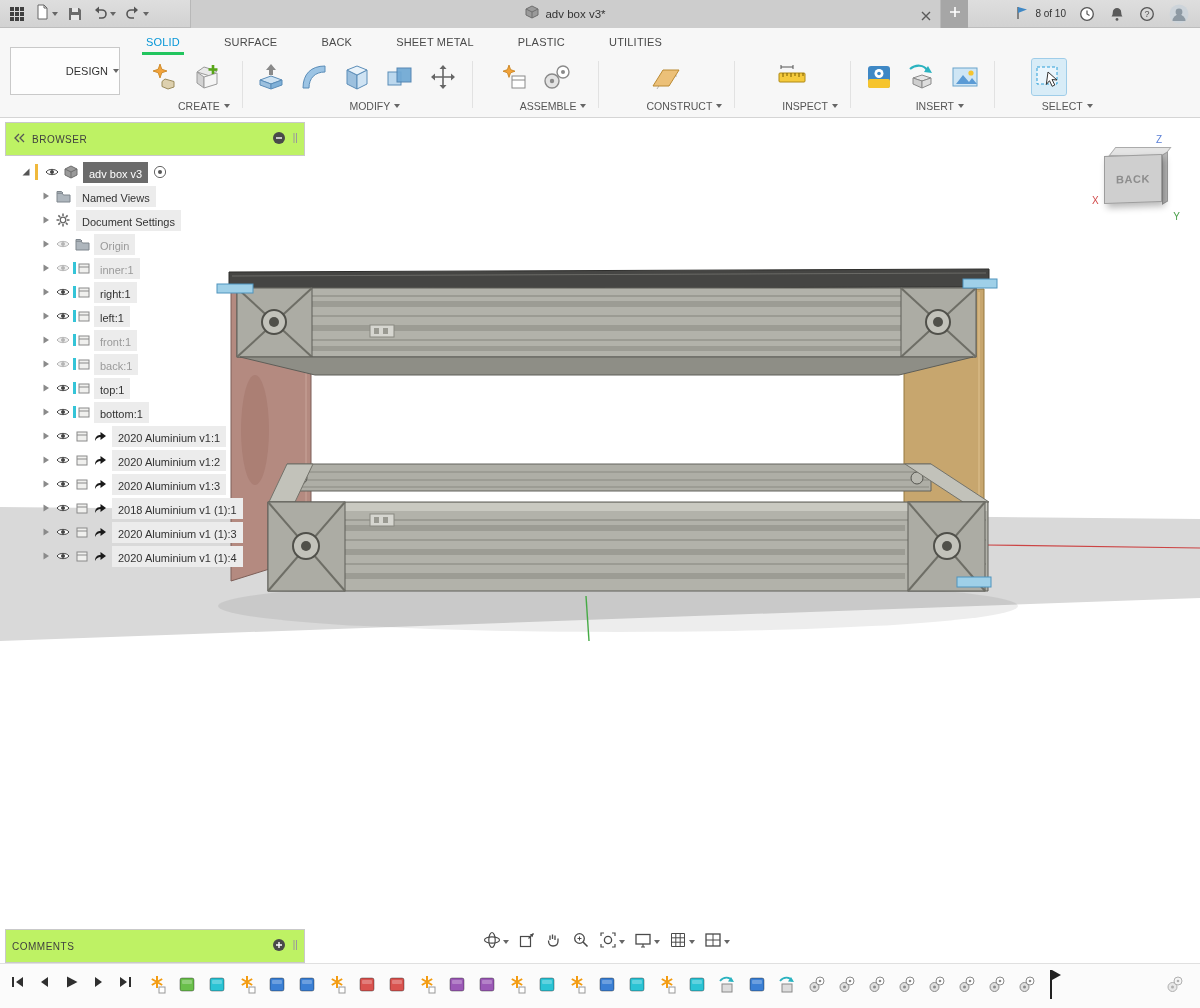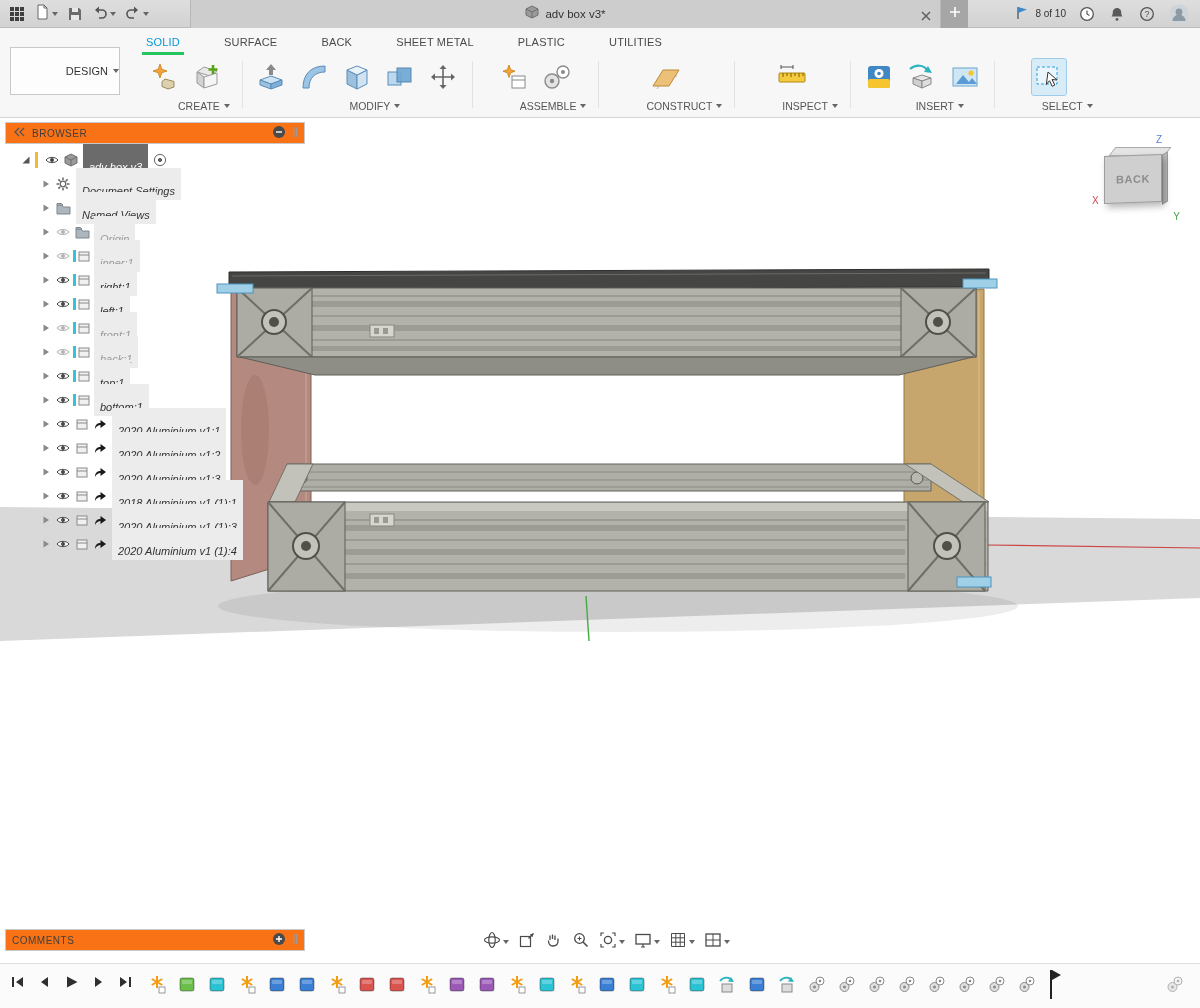--- a/index.html
+++ b/index.html
@@ -40,32 +40,32 @@
   .ribbon { position:absolute; left:130px; top:29px; display:flex; align-items:stretch; }
   .rgroup { display:flex; flex-direction:column; align-items:center; padding:0 12px; position:relative; }
   .rgroup + .rgroup::before { content:""; position:absolute; left:0; top:4px; bottom:4px; width:1px; background:#e2e2e2; }
   .ricons { display:flex; gap:9px; height:40px; align-items:center; }
   .ricon { width:34px; height:36px; display:flex; align-items:center; justify-content:center; border-radius:2px; }
   .ricon.selected { background:#d8ecf7; outline:1px solid #9fcde9; }
   .rlabel { font-size:10.5px; color:#555; margin-top:3px; display:flex; gap:4px; align-items:center;padding-left:36px; }
 
   
   .browser { position:absolute; left:5px; top:122px; width:300px; z-index:30; }
-  .panel-head { display:flex; align-items:center; height:22px; background:#f97316;
+  .panel-head { display:flex; align-items:center; height:34px; background:#bef264;
     border:1px solid #c9c9c9; font-size:10px; color:#3f3f3f; letter-spacing:.5px; padding:0 6px; gap:6px; }
   .ph-title { flex:1; }
   .b-rows { margin-top:4px; }
   .b-row { height:24px; display:flex; align-items:center; font-size:11px; color:#333; }
   .twisty { width:14px; display:flex; justify-content:center; margin-left:34px; }
   .b-root .twisty { margin-left:14px; }
   .rootbar { width:3px; height:16px; background:#f0b93c; margin:0 4px 0 2px; }
   .eye, .slot { width:20px; display:flex; justify-content:center; align-items:center; }
   .cicon { width:18px; display:flex; justify-content:center; align-items:center; position:relative; }
   .stripe { display:inline-block; width:3px; height:12px; margin-right:1px; }
-  .blabel { background:#ececec; padding:17px 6px 3px; margin-left:3px; white-space:nowrap;font-style:italic; }
+  .blabel { background:#ececec; padding:6px 6px 3px; margin-left:3px; white-space:nowrap; }
   .hiddenrow .blabel { color:#9a9a9a; }
   .b-root .blabel { background:#6b6b6b; color:#fff; }
   .radio { margin-left:5px; display:flex; }
 
   
   .viewcube { position:absolute; left:1096px; top:136px; width:86px; height:84px; z-index:10; }
   .vc-top { position:absolute; left:16px; top:11px; width:56px; height:9px; background:#e4e4e4;
     border:1px solid #ababab; transform:skewX(-38deg); }
   .vc-face { position:absolute; left:8px; top:19px; width:58px; height:48px; background:#cfcfcf;
     border:1px solid #9d9d9d; box-shadow:3px 4px 7px rgba(0,0,0,.28); display:flex; align-items:center;
@@ -515,42 +515,42 @@
           </span>
       </div>
       <div>
           <div class="b-row">
             <span class="twisty">
               <svg width="10" height="10" viewBox="0 0 10 10" xmlns="http://www.w3.org/2000/svg">
                 <path d="M2.5 1.5l5.5 3.5-5.5 3.5z" fill="#8a8a8a"></path>
               </svg>
             </span>
             <span class="slot">
+              <svg width="15" height="13" viewBox="0 0 15 13" xmlns="http://www.w3.org/2000/svg">
+                <path d="M1 3h5l1.5 2H14v7H1z" fill="#aeb6bd" stroke="#7e868d"></path>
+                <path d="M1 3V1.5h4.5L7 3z" fill="#c6cdd3" stroke="#7e868d"></path>
+              </svg>
+            </span>
+            <span class="blabel">Named Views</span>
+          </div>
+          <div class="b-row">
+            <span class="twisty">
+              <svg width="10" height="10" viewBox="0 0 10 10" xmlns="http://www.w3.org/2000/svg">
+                <path d="M2.5 1.5l5.5 3.5-5.5 3.5z" fill="#8a8a8a"></path>
+              </svg>
+            </span>
+            <span class="slot">
               <svg width="14" height="14" viewBox="0 0 14 14" xmlns="http://www.w3.org/2000/svg">
                 <circle cx="7" cy="7" r="2.8" fill="none" stroke="#666" stroke-width="1.3"></circle>
                 <g stroke="#666" stroke-width="1.5">
                   <path d="M7 .5V3M7 11v2.5M.5 7H3M11 7h2.5M2.4 2.4l1.7 1.7M9.9 9.9l1.7 1.7M11.6 2.4L9.9 4.1M4.1 9.9l-1.7 1.7"></path>
                 </g>
               </svg>
             </span>
             <span class="blabel">Document Settings</span>
-          </div>
-          <div class="b-row">
-            <span class="twisty">
-              <svg width="10" height="10" viewBox="0 0 10 10" xmlns="http://www.w3.org/2000/svg">
-                <path d="M2.5 1.5l5.5 3.5-5.5 3.5z" fill="#8a8a8a"></path>
-              </svg>
-            </span>
-            <span class="slot">
-              <svg width="15" height="13" viewBox="0 0 15 13" xmlns="http://www.w3.org/2000/svg">
-                <path d="M1 3h5l1.5 2H14v7H1z" fill="#aeb6bd" stroke="#7e868d"></path>
-                <path d="M1 3V1.5h4.5L7 3z" fill="#c6cdd3" stroke="#7e868d"></path>
-              </svg>
-            </span>
-            <span class="blabel">Named Views</span>
           </div>
           <div class="b-row hiddenrow">
             <span class="twisty">
               <svg width="10" height="10" viewBox="0 0 10 10" xmlns="http://www.w3.org/2000/svg">
                 <path d="M2.5 1.5l5.5 3.5-5.5 3.5z" fill="#8a8a8a"></path>
               </svg>
             </span>
             <span class="eye">
               <svg width="14" height="10" viewBox="0 0 14 10" xmlns="http://www.w3.org/2000/svg">
                 <path d="M1 5C3.5 1.5 10.5 1.5 13 5C10.5 8.5 3.5 8.5 1 5Z" fill="#f0f0f0" stroke="#b5b5b5"></path>

